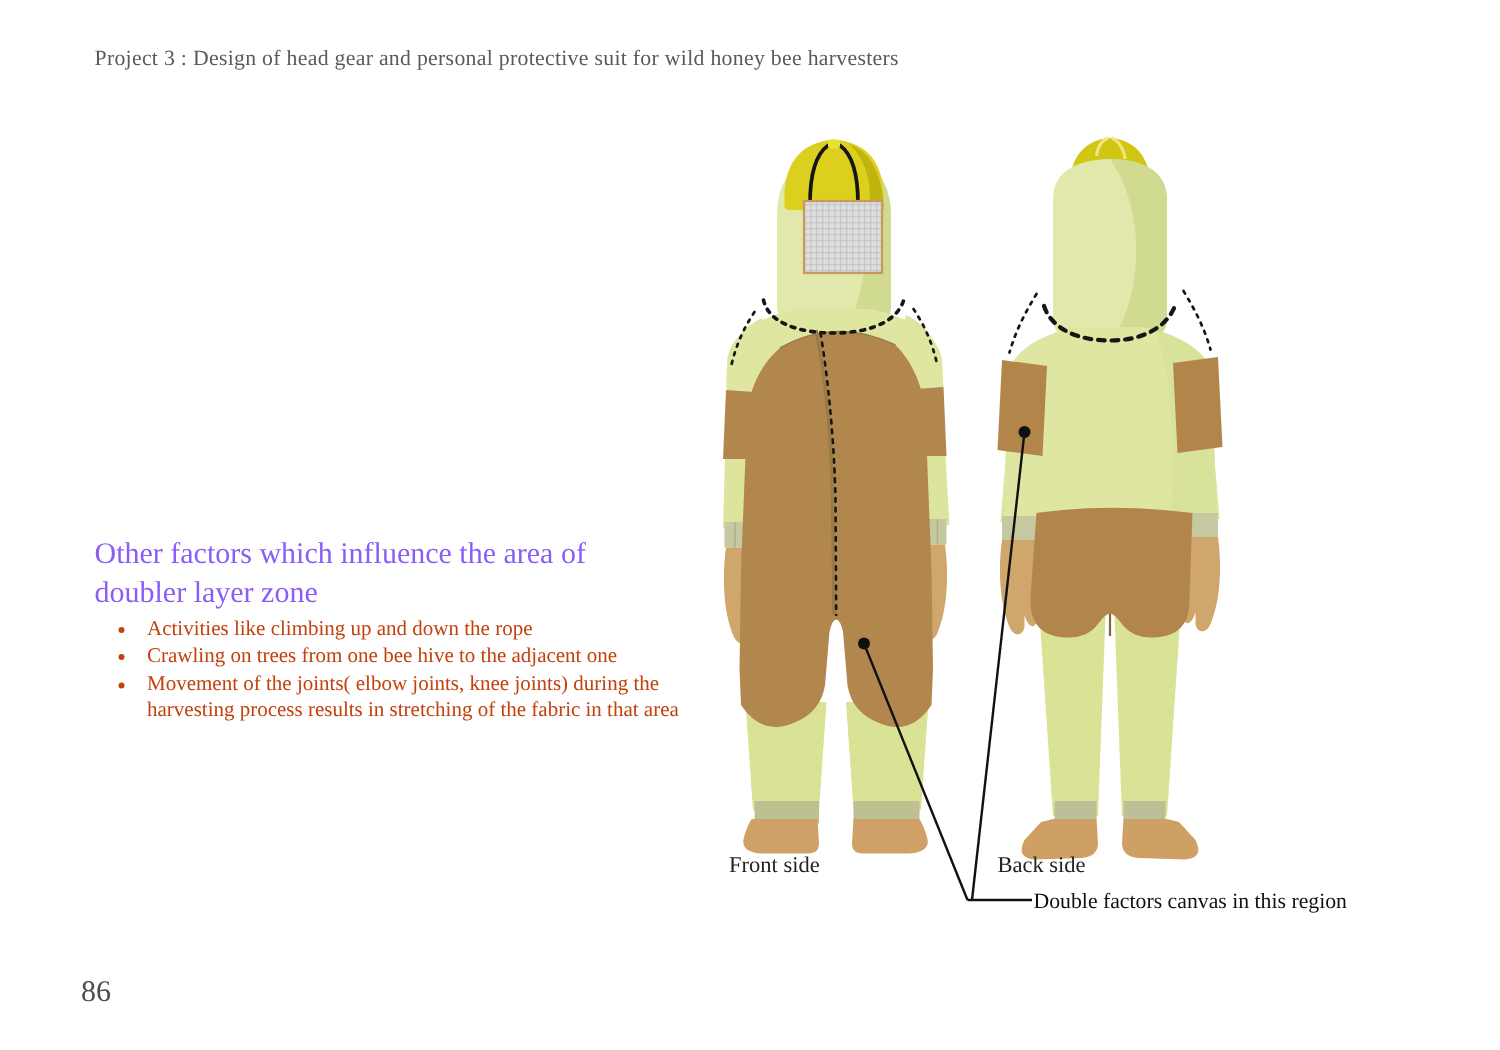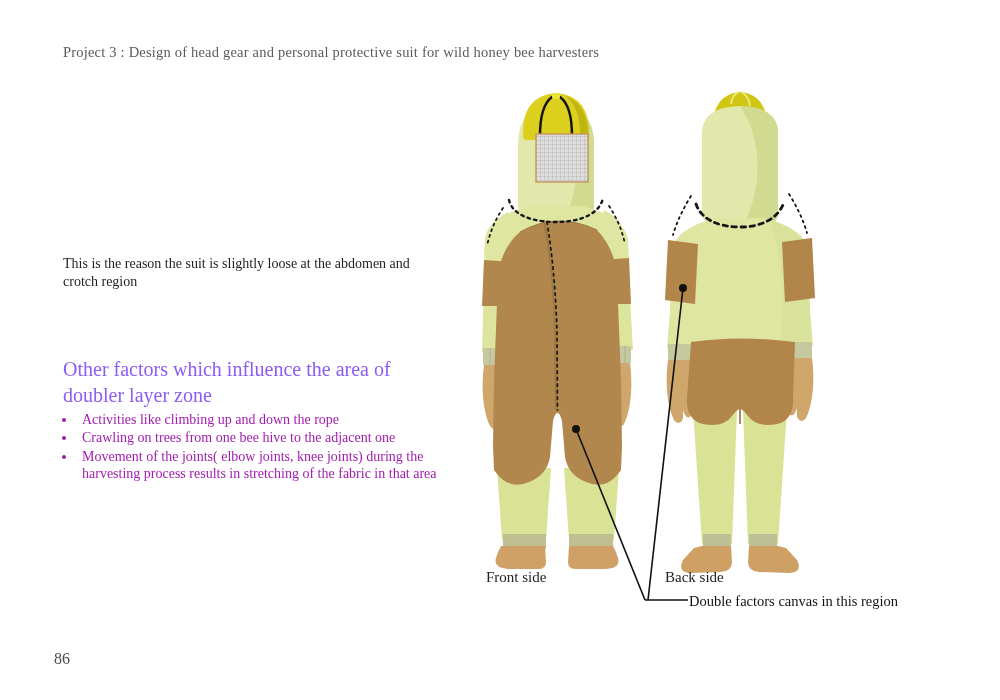--- a/index.html
+++ b/index.html
@@ -1,59 +1,58 @@
 <!DOCTYPE html>
 <html><head>
 <meta charset="utf-8">
 <style>
   html,body{margin:0;padding:0;}
   body{width:1000px;height:700px;background:#ffffff;font-family:"Liberation Serif",serif;}
   .page{position:relative;width:1000px;height:700px;background:#ffffff;overflow:hidden;}
 
   .header-title{position:absolute;left:63px;top:31px;width:720px;font-size:14.5px;
-    color:#5a5a5a;letter-spacing:.2px;margin-top:13px;}
+    color:#5a5a5a;letter-spacing:.2px;}
 
   .para{position:absolute;left:63px;width:380px;font-size:14px;color:#1e1e1e;line-height:1.29;}
   .para1{top:146px;}
   .para2{top:255px;}
 
   .section-heading{position:absolute;left:63px;top:357px;width:340px;font-size:20px;
     color:#8b5cf6;line-height:1.28;}
 
-  .bullets{position:absolute;left:47px;top:411px;width:400px;margin:0;padding-left:30px;
-    font-size:14px;color:#a21caf;line-height:1.24;}
+  .bullets{position:absolute;left:63px;top:411px;width:400px;margin:0;padding-left:30px;
+    font-size:14px;color:#c2410c;line-height:1.24;}
   .bullets li{padding-left:5px;margin:0 0 1px 0;}
 
   .fig-label{position:absolute;top:569px;width:120px;text-align:left;font-size:15px;color:#222;}
   .front-label{left:486px;}
   .back-label{left:665px;}
   .annotation-label{position:absolute;left:689px;top:593px;font-size:14.5px;color:#111;white-space:nowrap;}
 
-  .footer-page{position:absolute;left:54px;top:650px;font-size:16px;color:#4c4c4c;}
+  .footer-page{position:absolute;left:54px;top:650px;font-size:20px;color:#4c4c4c;}
   .footer-credit{position:absolute;left:663px;top:652px;font-size:14.5px;color:#6e6e6e;}
 
   .suit-svg{position:absolute;left:440px;top:80px;width:560px;height:545px;}
 
   
   .c-green{fill:#dfe6a2}.c-green2{fill:#dce49e}.c-greenlt{fill:#e2e8ab}
   .c-shade{fill:#d0da90}.c-shin{fill:#d9e295}
   .c-brown{fill:#b1874d}.c-brown2{fill:#b2854b}
   .c-hat{fill:#dccf1d}.c-hatdk{fill:#c0b40f}
   .c-skin{fill:#cfa66b}.c-foot{fill:#d0a167}
   .c-cuff{fill:#c6c8a0}.c-ankle{fill:#bec091}
   .dash{stroke:#161616;fill:none;stroke-linecap:round;}
 </style>
 </head>
 <body>
 
 <div class="page">
 
   <div class="header-title">Project 3 : Design of head gear and personal protective suit for wild honey bee harvesters</div>
 
-  <div class="para para2">This is the reason the suit is slightly loose at the abdomen and crotch region</div>
 
   <div class="section-heading">Other factors which influence the area of doubler layer zone</div>
 
   <ul class="bullets">
     <li>Activities like climbing up and down the rope</li>
     <li>Crawling on trees from one bee hive to the adjacent one</li>
     <li>Movement of the joints( elbow joints, knee joints) during the harvesting process results in stretching of the fabric in that area</li>
   </ul>
 
   <svg class="suit-svg" viewBox="0 0 560 545" xmlns="http://www.w3.org/2000/svg">

